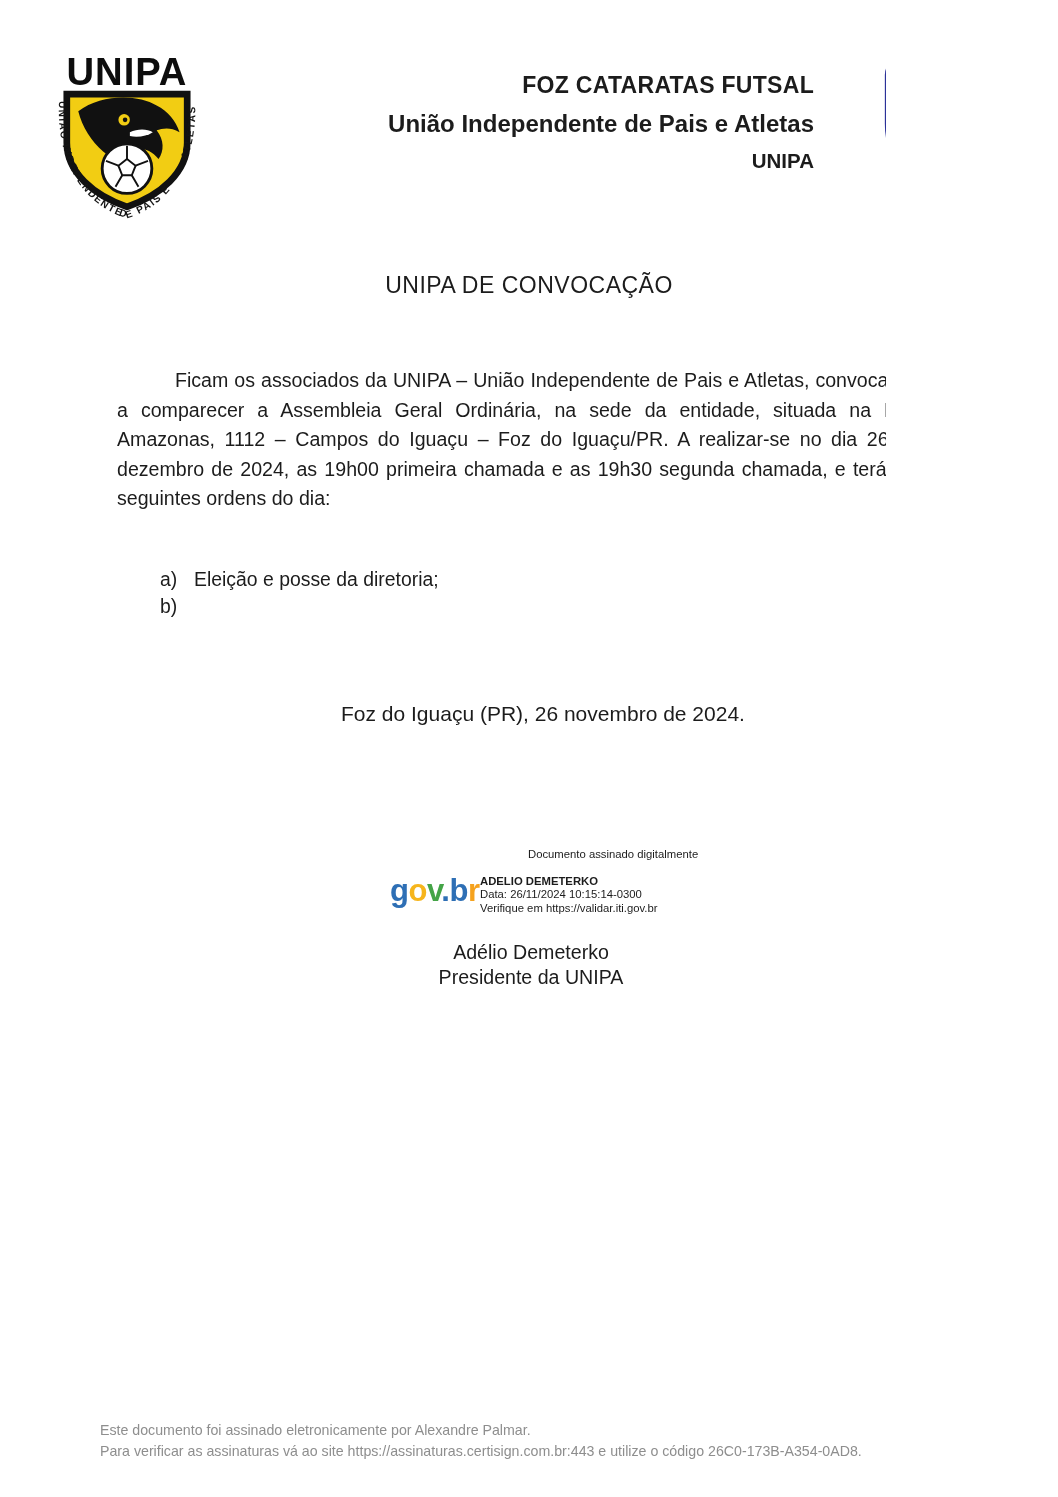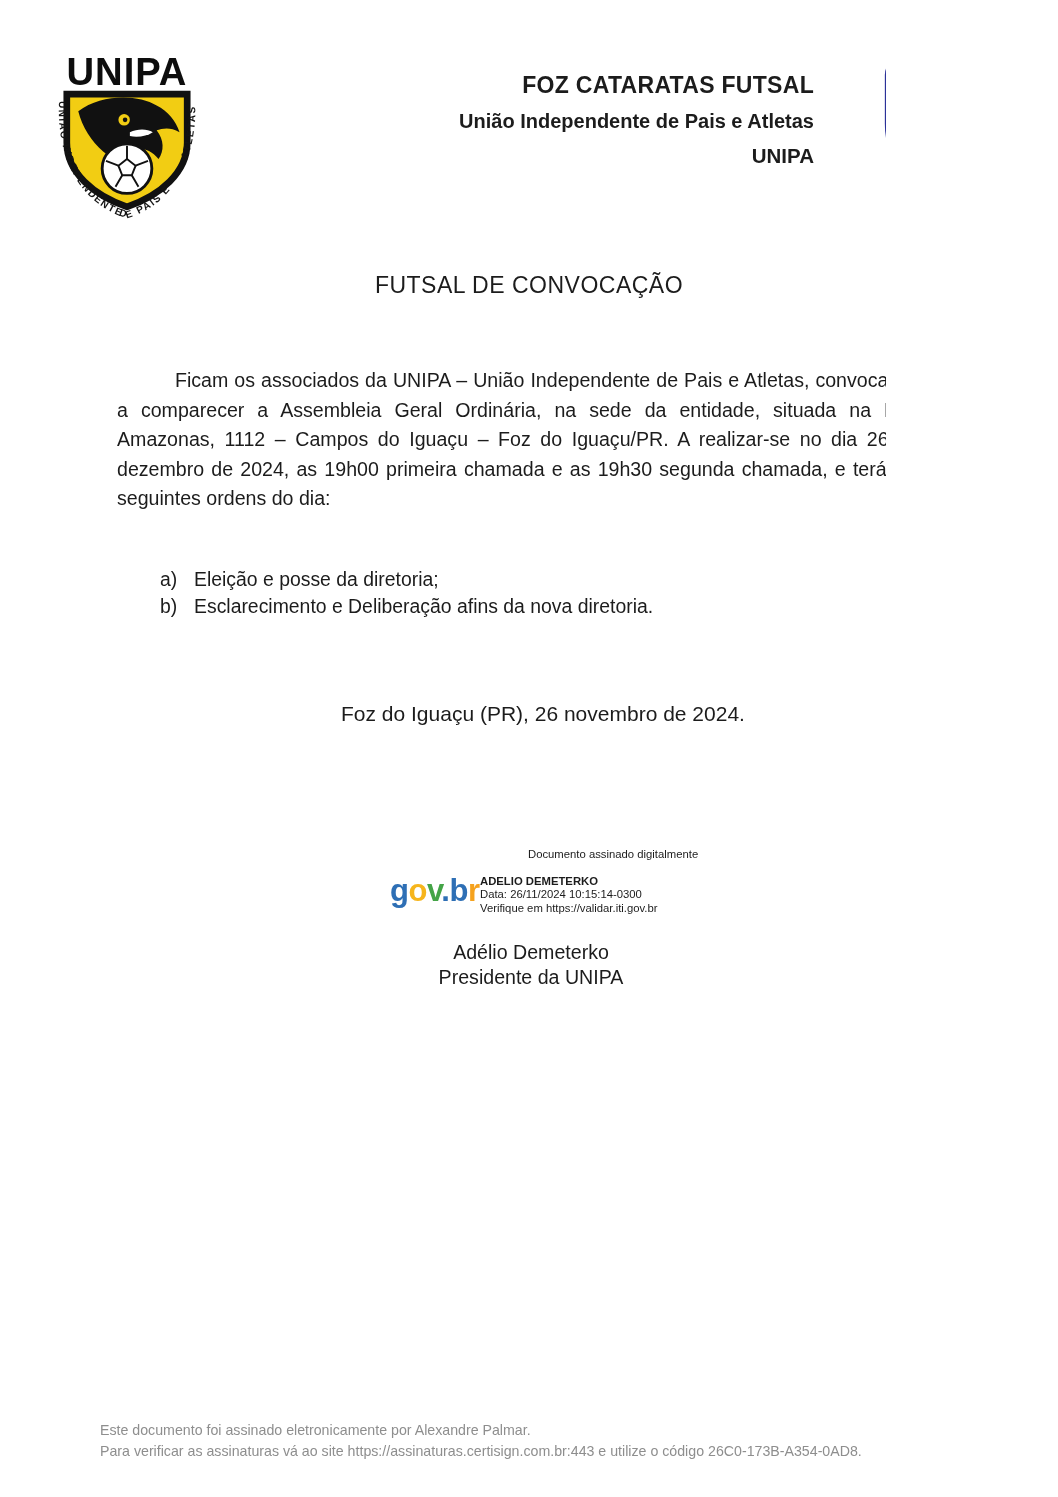--- a/index.html
+++ b/index.html
@@ -13,21 +13,21 @@
     overflow: hidden;
   }
   
   .unipa-logo { position: absolute; left: 42px; top: 52px; width: 170px; height: 172px; }
   .foz-logo   { position: absolute; left: 875px; top: 52px; width: 128px; height: 150px; }
   .header-text {
     position: absolute; left: 214px; top: 72px; width: 600px;
     text-align: right; font-weight: bold;
   }
   .header-text .org-title    { font-size: 23px; letter-spacing: 0.3px; }
-  .header-text .org-subtitle { font-size: 20px; margin-top: 11px; }
+  .header-text .org-subtitle { font-size: 24px; margin-top: 11px; }
   .header-text .org-acronym  { font-size: 20.5px; margin-top: 11px; }
   
   .doc-title {
     position: absolute; left: 0; top: 272px; width: 1058px;
     text-align: center; font-size: 23px; letter-spacing: 0.5px; font-weight: normal;
   }
   .doc-paragraph {
     position: absolute; left: 117px; top: 366px; width: 803px;
     font-size: 19.6px; line-height: 29.6px; text-align: justify;
     text-indent: 58px;
@@ -134,32 +134,31 @@
       </g>
 
       <g>
         <path d="M60,52 C88,62 100,88 88,136" stroke="#ffffff" stroke-width="8" fill="none" stroke-linecap="round"></path>
         <path d="M74,46 C102,58 112,88 97,128" stroke="#ffffff" stroke-width="6" fill="none" stroke-linecap="round"></path>
         <path d="M87,42 C113,54 120,82 106,116" stroke="#ffffff" stroke-width="4" fill="none" stroke-linecap="round"></path>
       </g>
     </svg>
   </div>
 
-  <div class="doc-title">FUTSAL DE CONVOCAÇÃO</div>
+  <div class="doc-title">UNIPA DE CONVOCAÇÃO</div>
 
   <div class="doc-paragraph">Ficam os associados da UNIPA – União Independente de Pais e Atletas, convocados a comparecer a Assembleia Geral Ordinária, na sede da entidade, situada na Rua Amazonas, 1112 – Campos do Iguaçu – Foz do Iguaçu/PR. A realizar-se no dia 26 de dezembro de 2024, as 19h00 primeira chamada e as 19h30 segunda chamada, e terá, as seguintes ordens do dia:</div>
 
   <div class="agenda">
     <div class="agenda-row">
       <span class="agenda-marker">a)</span>
       <span>Eleição e posse da diretoria;</span>
     </div>
     <div class="agenda-row">
       <span class="agenda-marker">b)</span>
-      <span>Esclarecimento e Deliberação afins da nova diretoria.</span>
     </div>
   </div>
 
   <div class="dateline">Foz do Iguaçu (PR), 26 novembro de 2024.</div>
 
   <div class="stamp">
     <div class="govbr-logo">
       <span style="color:#2E6FB5">g</span><span style="color:#F6B51C">o</span><span style="color:#44A447">v</span><span style="color:#2E6FB5">.</span><span style="color:#2E6FB5">b</span><span style="color:#F5A21E">r</span>
     </div>
     <div class="stamp-text">

